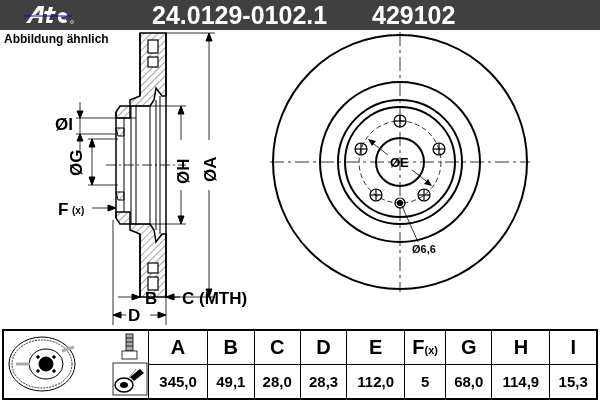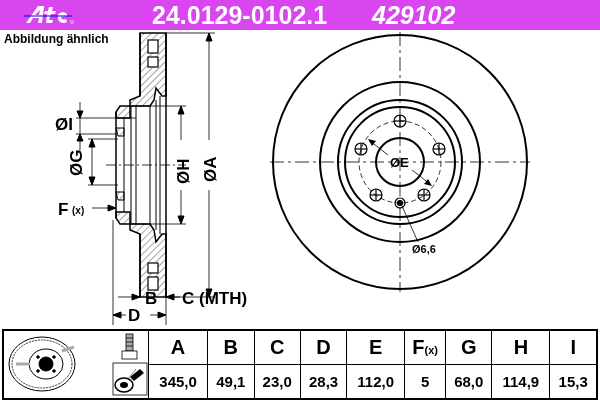--- a/index.html
+++ b/index.html
@@ -1,20 +1,20 @@
 <!DOCTYPE html>
 <html><head>
 <meta charset="utf-8">
 <style>
   html, body { margin:0; padding:0; background:#fff; }
   body { width:600px; height:400px; position:relative; overflow:hidden; font-family:"Liberation Sans", sans-serif; }
-  .header { position:absolute; left:0; top:0; width:600px; height:30px; background:#d946ef; }
+  .header { position:absolute; left:0; top:0; width:600px; height:30px; background:#404040; }
   .logo { position:absolute; left:22px; top:3px; width:56px; height:24px; }
   .part-no { position:absolute; left:152px; top:1px; color:#fff; font-weight:bold; font-size:25px; letter-spacing:0px; }
-  .ean { position:absolute; left:372px; top:1px; color:#fff; font-weight:bold; font-size:25px;font-style:italic; }
+  .ean { position:absolute; left:372px; top:1px; color:#fff; font-weight:bold; font-size:25px; }
   .note { position:absolute; left:4px; top:33px; font-size:12px; font-weight:bold; line-height:12px; color:#000; }
   svg.drawing { position:absolute; left:0; top:0; }
   .lbl { font-family:"Liberation Sans", sans-serif; font-weight:bold; fill:#000; }
   table.dims { position:absolute; left:2px; top:329px; width:596px; height:68px; border-collapse:collapse; border:2px solid #000; }
   table.dims td { border:1px solid #000; text-align:center; font-weight:bold; padding:0; }
   table.dims .hdr td.h { font-size:20px; height:33px; }
   table.dims .val td.v { font-size:15px; height:33px;text-align:center; }
   .sub { font-size:11px; }
   .imgcell { width:144px; position:relative; }
 </style>
@@ -205,21 +205,21 @@
     <td class="h">D</td>
     <td class="h">E</td>
     <td class="h"><span>F</span><span class="sub">(x)</span></td>
     <td class="h">G</td>
     <td class="h">H</td>
     <td class="h">I</td>
   </tr>
   <tr class="val">
     <td class="v">345,0</td>
     <td class="v">49,1</td>
-    <td class="v">23,0</td>
+    <td class="v">28,0</td>
     <td class="v">28,3</td>
     <td class="v">112,0</td>
     <td class="v">5</td>
     <td class="v">68,0</td>
     <td class="v">114,9</td>
     <td class="v">15,3</td>
   </tr>
 </tbody>
   </table>
 

